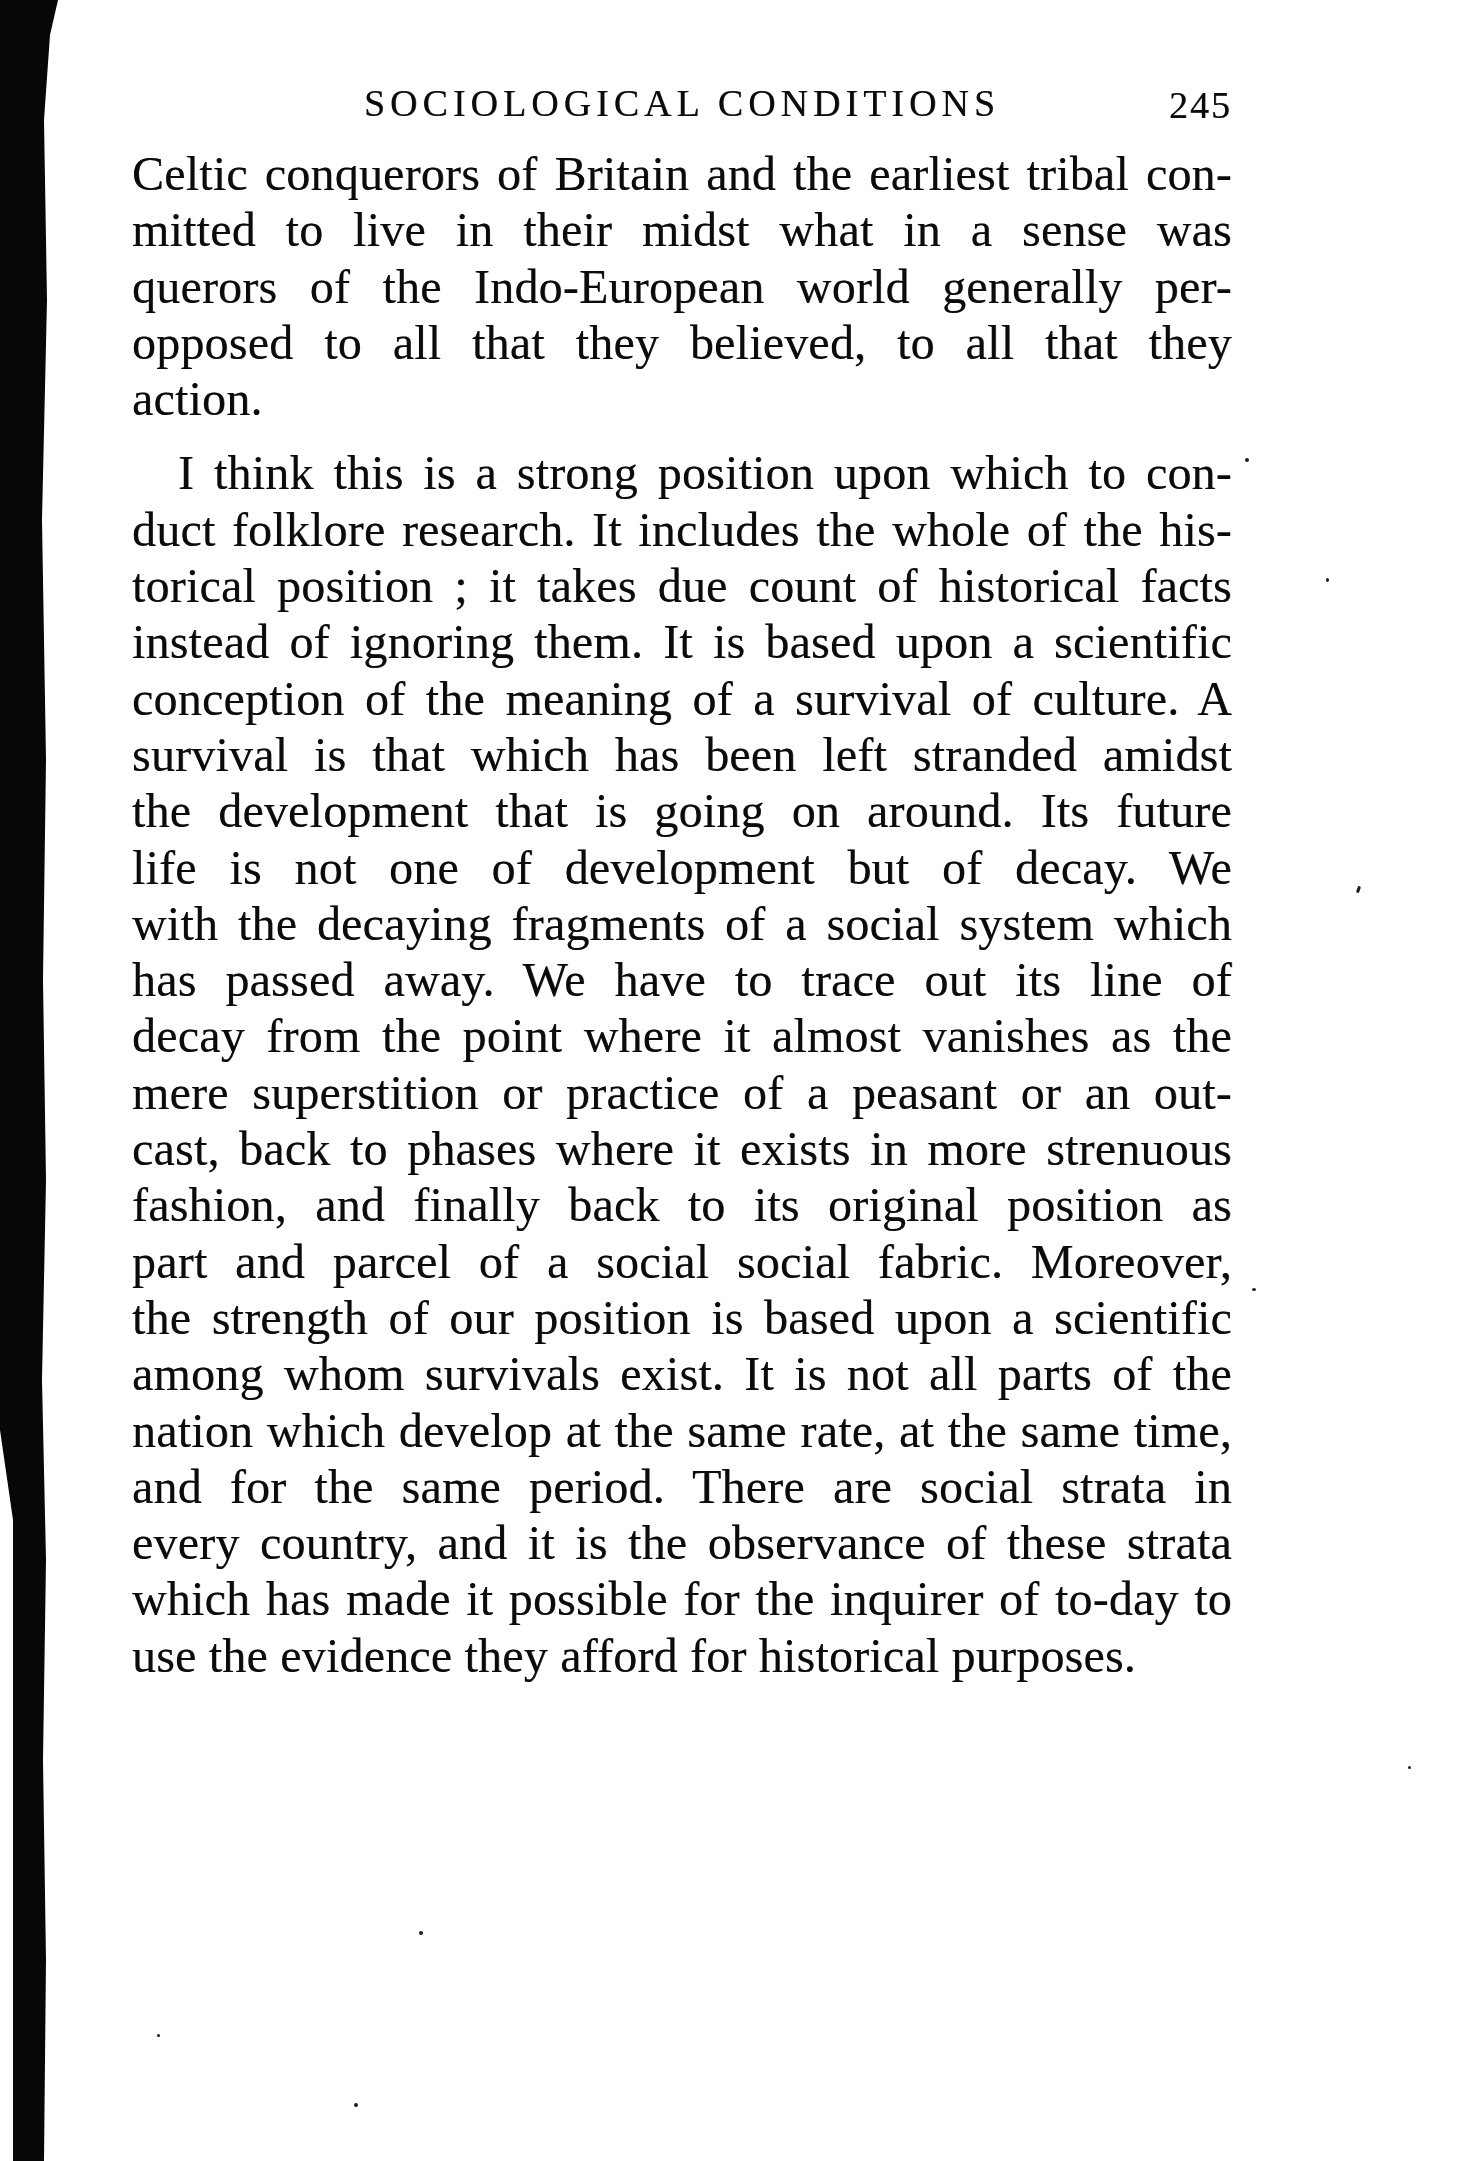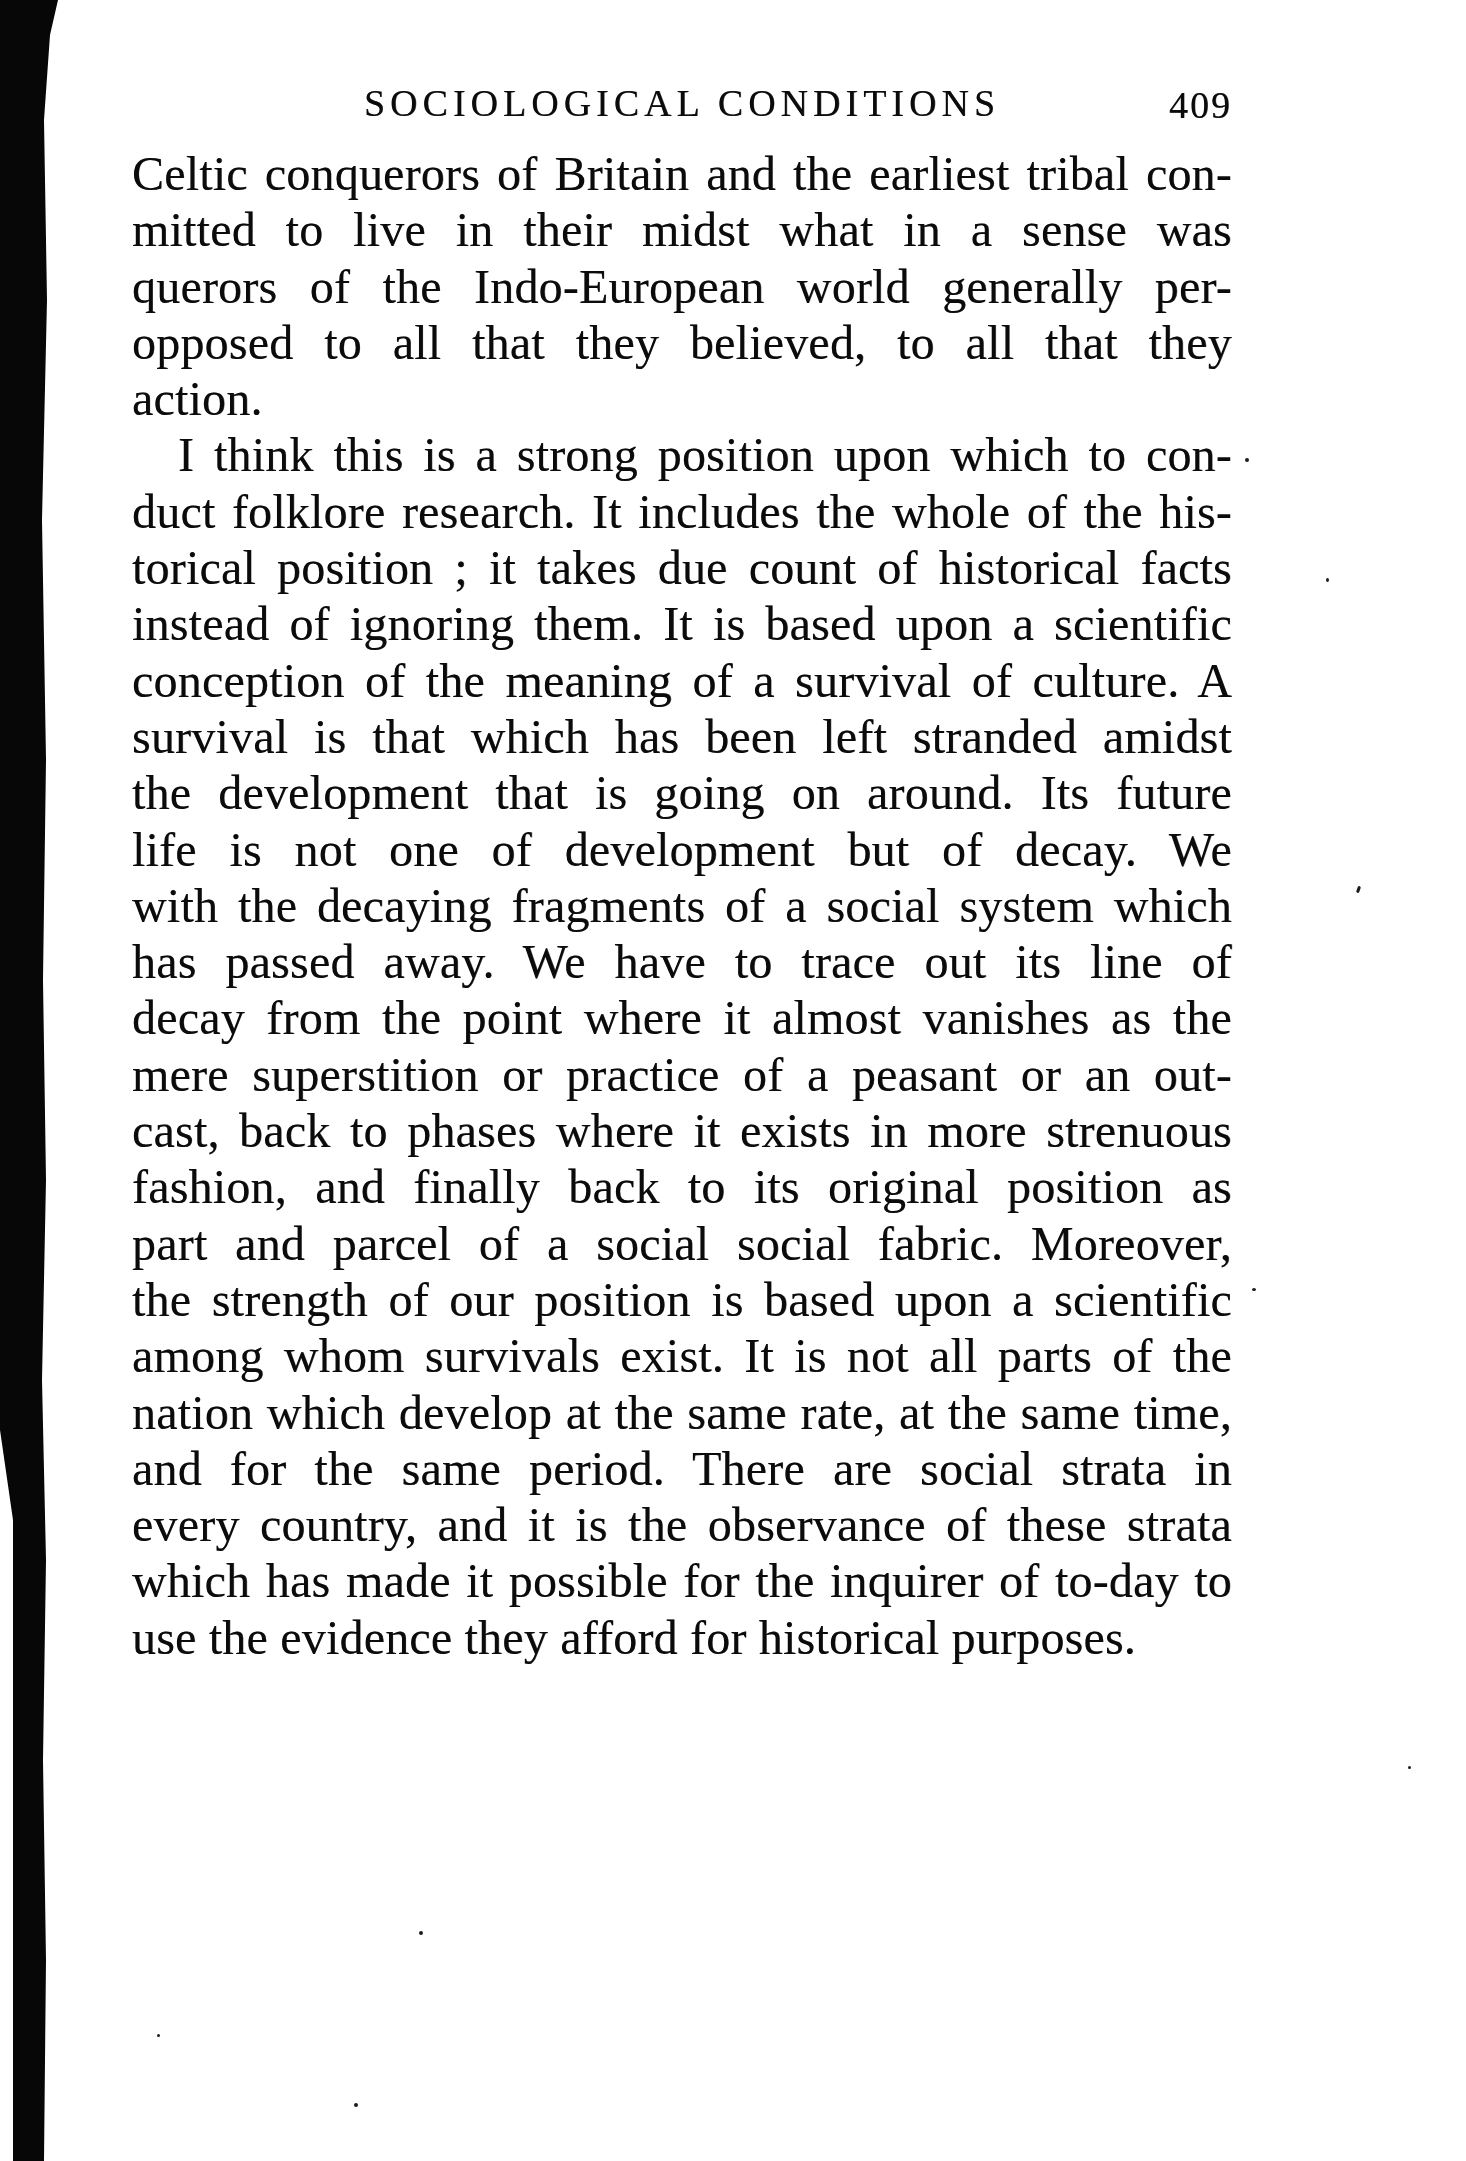--- a/index.html
+++ b/index.html
@@ -68,21 +68,21 @@
     line-height: 56.3px;
     letter-spacing: 0.2px;
     text-shadow: 0.35px 0.35px 0 rgba(0,0,0,0.5);
   }
   .line {
     text-align: justify;
     text-align-last: justify;
     white-space: normal;
     overflow: visible;
   }
-  .line.indent { text-indent: 46px; }
+  .line.indent { text-indent: 46px; margin-top: 18px; }
   .line.para-end { text-align-last: left; }
   
   .speck {
     position: absolute;
     background: #1c1c1c;
     border-radius: 50%;
   }
   .s1 { left: 1245px; top: 458px;  width: 4px; height: 4px; }
   .s2 { left: 1326px; top: 578px;  width: 3px; height: 4px; }
   .s3 { left: 1357px; top: 886px;  width: 3px; height: 7px; transform: rotate(20deg); border-radius: 2px; }
@@ -96,21 +96,21 @@
 <body>
 
 <div class="page">
 
   <div class="binding"></div>
 
   <div class="content">
 
     <div class="header">
       <span class="running-title">SOCIOLOGICAL CONDITIONS</span>
-      <span class="page-number">409</span>
+      <span class="page-number">245</span>
     </div>
 
     <div class="textblock">
       <div class="line">Celtic conquerors of Britain and the earliest tribal con-</div>
       <div class="line">mitted to live in their midst what in a sense was</div>
       <div class="line">querors of the Indo-European world generally per-</div>
       <div class="line">opposed to all that they believed, to all that they</div>
       <div class="line para-end">action.</div>
       <div class="line indent">I think this is a strong position upon which to con-</div>
       <div class="line">duct folklore research. It includes the whole of the his-</div>

